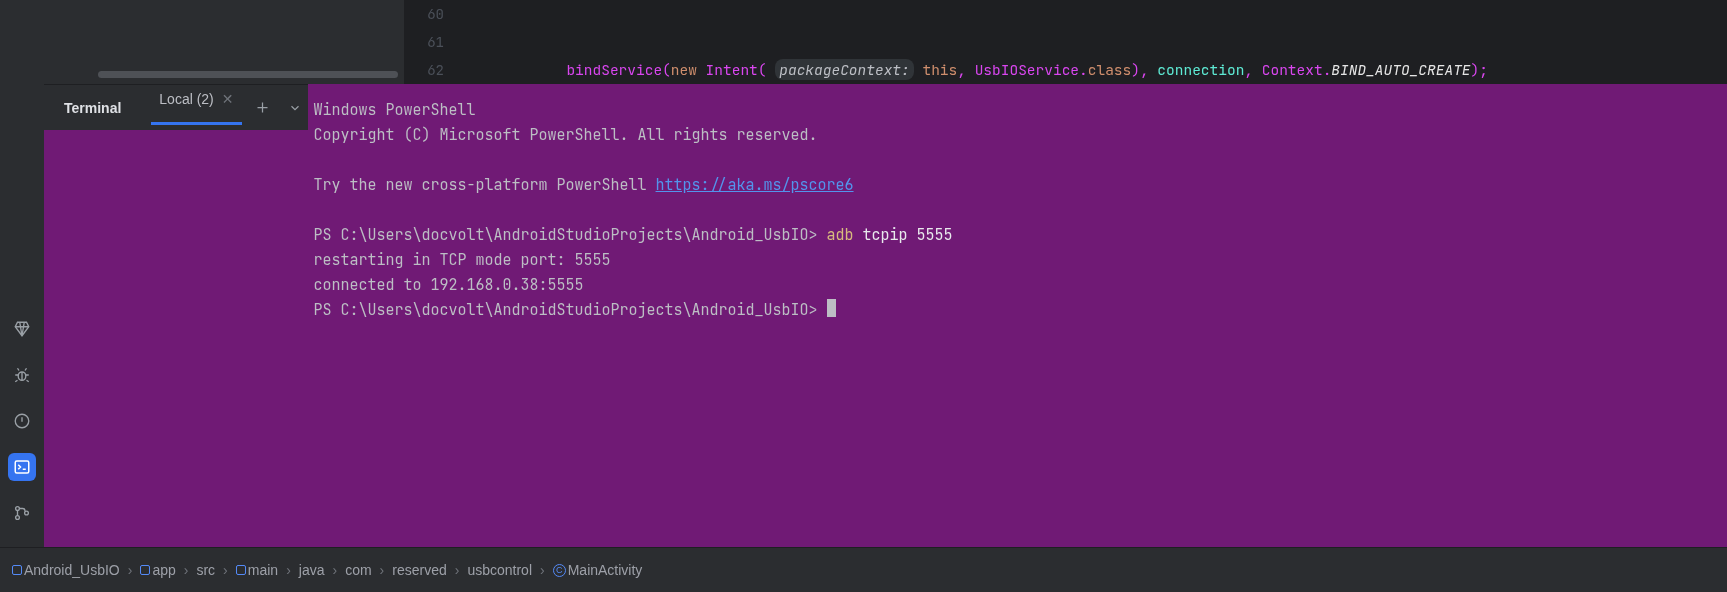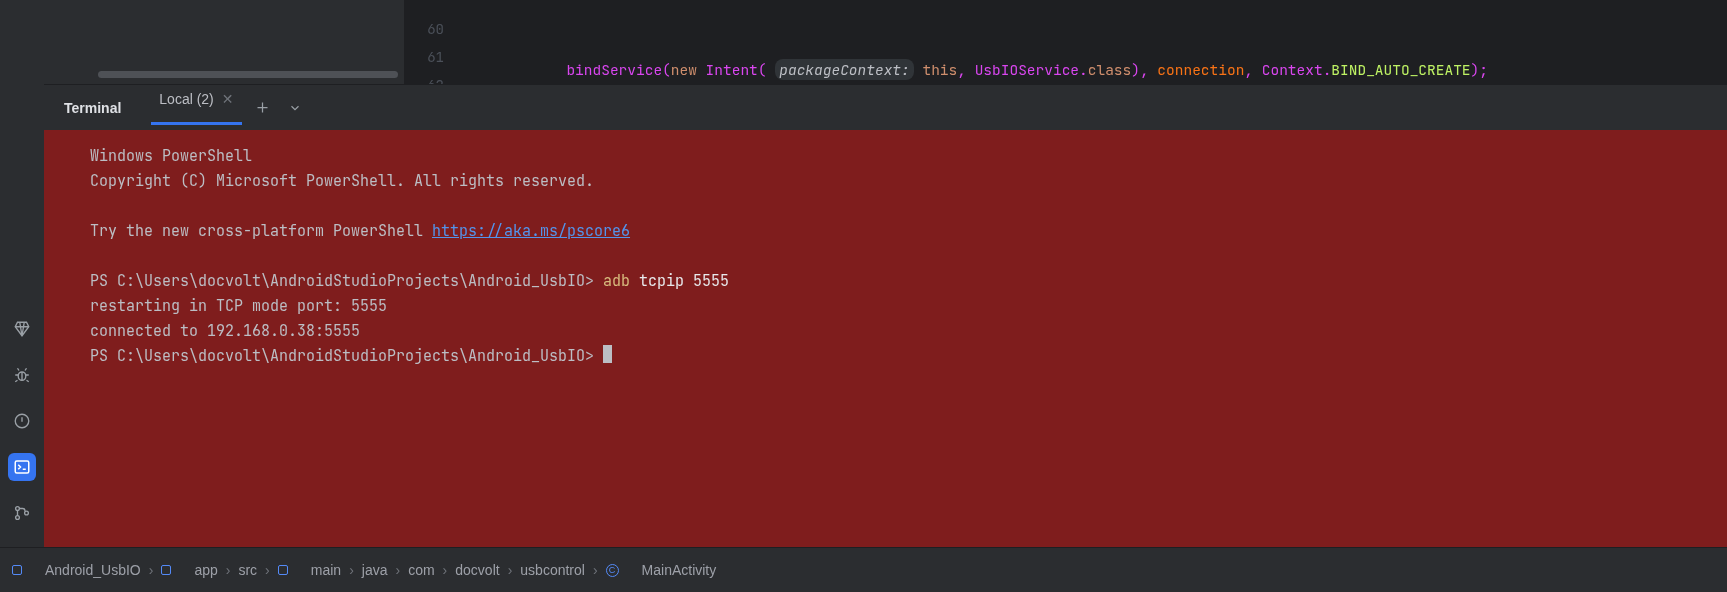--- a/index.html
+++ b/index.html
@@ -51,47 +51,47 @@
 }
 .project-tree-stub .hscroll {
   position: absolute;
   left: 54px; bottom: 6px;
   width: 300px; height: 7px;
   background: #4e5156;
   border-radius: 4px;
 }
 .gutter {
   width: 58px;
-  padding-top: 15px;
+  padding-top: 0;
   text-align: right;
   color: #4b5059;
   font-size: 14px;
   line-height: 28px;
 }
 .gutter div { padding-right: 18px; }
 .code {
   flex: 1;
   font-size: 14.5px;
   line-height: 28px;
   white-space: pre;
   overflow: hidden;
 }
 .kw { color: #cf8e6d; }
 .param { background: #303438; color: #bcbec4; padding: 1px 4px; border-radius: 8px; font-style: italic;}
 .this { color: #cf8e6d; }
-.field { color: #f97316; margin-top: 44px; }
-.const { color: #bef264; }
+.field { color: #5eead4; margin-top: 44px; }
+.const { color: #e5e5e5; font-style: italic; }
 .plain { color: #d946ef; }
 
 
 .panel {
   position: absolute;
   left: 44px; right: 0; top: 84px; bottom: 45px;
-  background: #7f1d1d;
-  display: flex; flex-direction: column;
+  background: #701a75;
+  display: flex; 
 }
 .panel-tabs {
   height: 46px;
   background: #2b2d30;
   display: flex;
   align-items: center;
   padding-left: 14px;
   gap: 6px;
   border-top: 1px solid #1e1f22;
 }
@@ -123,21 +123,20 @@
   color: #9aa0a6; cursor: pointer;
 }
 
 
 .term {
   flex: 1;
   padding: 14px 0 0 6px;
   font-size: 15px;
   line-height: 25px;
   color: #bcbec4;
-  margin-left: 40px;
 }
 .term a { color: #5394ec; text-decoration: underline; }
 .cmd-white { color: #e8eaed; }
 .cmd-yellow { color: #d7ba7d; }
 .cursor {
   display: inline-block;
   width: 9px; height: 18px;
   background: #bcbec4;
   vertical-align: -2px;
 }
@@ -148,21 +147,21 @@
   left: 0; right: 0; bottom: 0; height: 45px;
   background: #2b2d30;
   display: flex; align-items: center;
   padding-left: 12px;
   gap: 8px;
   color: #9da0a8;
   font-size: 14px;
   border-top: 1px solid #1e1f22;
 }
 .bc-sep { color: #6f737a; }
-.bc-item { display: flex; align-items: center; gap: 23px; }
+.bc-item { display: flex; align-items: center; gap: 2px; }
 .bc-sq {
   width: 10px; height: 10px; border: 1.5px solid #548af7; border-radius: 2px;
   display: inline-block;
 }
 .bc-circ {
   width: 13px; height: 13px; border: 1.5px solid #548af7; border-radius: 50%;
   display: inline-flex; align-items: center; justify-content: center;
   font-size: 9px; color: #548af7;
 }
 </style>
@@ -276,21 +275,21 @@
   <span class="bc-sep">›</span>
   <span class="bc-item">
       <span>java</span>
     </span>
   <span class="bc-sep">›</span>
   <span class="bc-item">
       <span>com</span>
     </span>
   <span class="bc-sep">›</span>
   <span class="bc-item">
-      <span>docvolt</span>
+      <span>reserved</span>
     </span>
   <span class="bc-sep">›</span>
   <span class="bc-item">
       <span>usbcontrol</span>
     </span>
   <span class="bc-sep">›</span>
   <span class="bc-item">
       <span class="bc-circ">C</span>
       <span>MainActivity</span>
     </span>

